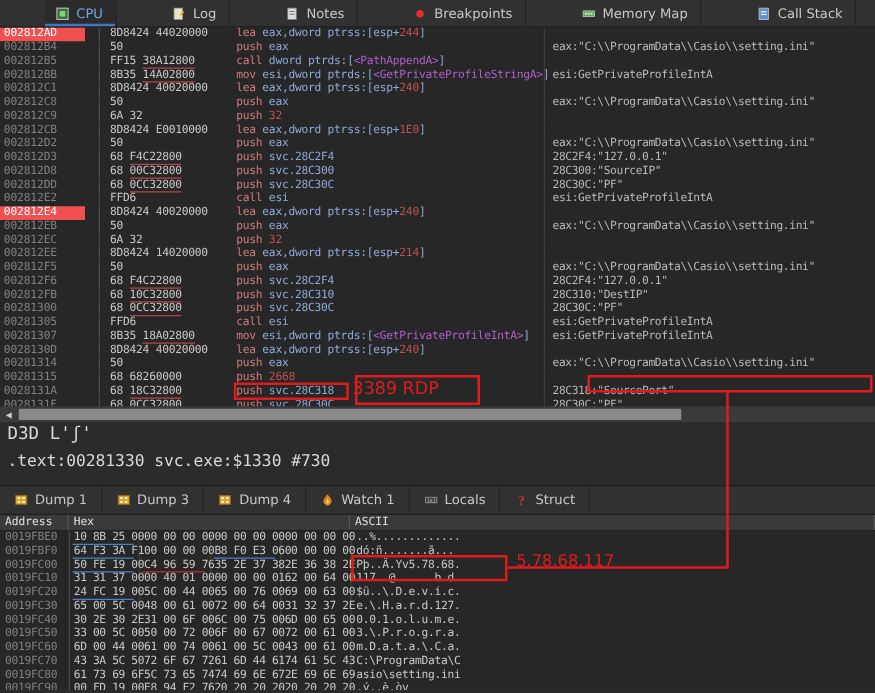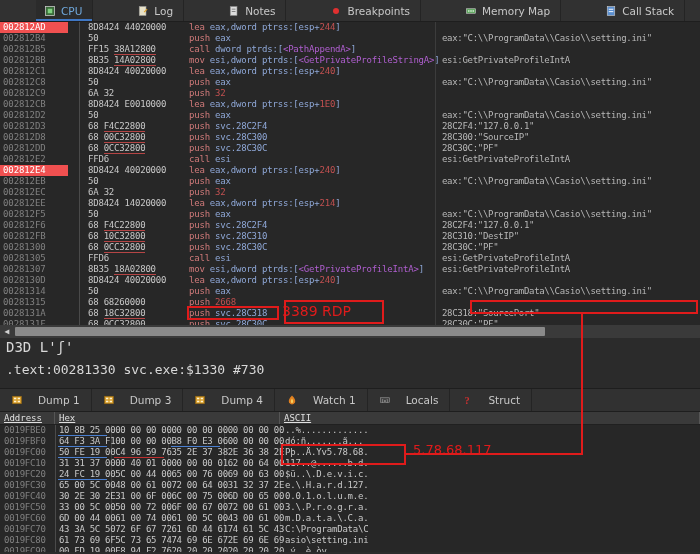--- a/index.html
+++ b/index.html
@@ -91,41 +91,41 @@
   .infoline { font-size:14px; color:#d8d8d8; line-height:13px; white-space:pre; }
   .statline { font-size:13px; color:#d8d8d8; line-height:13px; margin-top:9px; white-space:pre; }
 
   
   .dumptabs {
     display:flex; align-items:stretch;
     height:24px; background:#313131;
     border-top:1px solid #1e1e1e; border-bottom:1px solid #1e1e1e;
   }
   .dtab {
-    display:flex; align-items:center; gap:15px;
+    display:flex; align-items:center; gap:5px;
     padding:0 11px;
     font-family:"DejaVu Sans", sans-serif;
     font-size:10.5px; color:#c8c8c8;
     border-right:1px solid #242424;
     position:relative; white-space:nowrap;
   }
   .dtab.active { color:#6fa8dc; background:#2b2b2b; }
   .dtab.active:after {
     content:""; position:absolute; left:0; right:0; bottom:0;
     height:2px; background:#3f77c4;
   }
 
   
   .dump { background:#272727; height:140px; overflow:hidden; position:relative; }
   .hdr {
     display:flex; height:13px; line-height:13px;
     background:#3a3a3a; font-size:9px; color:#e0e0e0;
     border-bottom:1px solid #202020;
   }
-  .hdr > div { border-right:1px solid #555; padding-left:4px;text-decoration:underline; }
+  .hdr > div { border-right:1px solid #555; padding-left:4px; }
   .h-addr  { width:55px; flex:0 0 55px; }
   .h-hex   { width:225px; flex:0 0 225px; }
   .h-ascii { flex:1 1 auto; }
   .hrow { display:flex; height:11px; line-height:11px; font-size:9px; white-space:pre; }
   .d-addr { width:55px; flex:0 0 55px; padding-left:4px; color:#808080; letter-spacing:-0.2px; }
   .d-hexgroup {
     display:flex; width:225px; flex:0 0 225px;
     border-left:1px solid #4a4a4a;
   }
   .hg {

